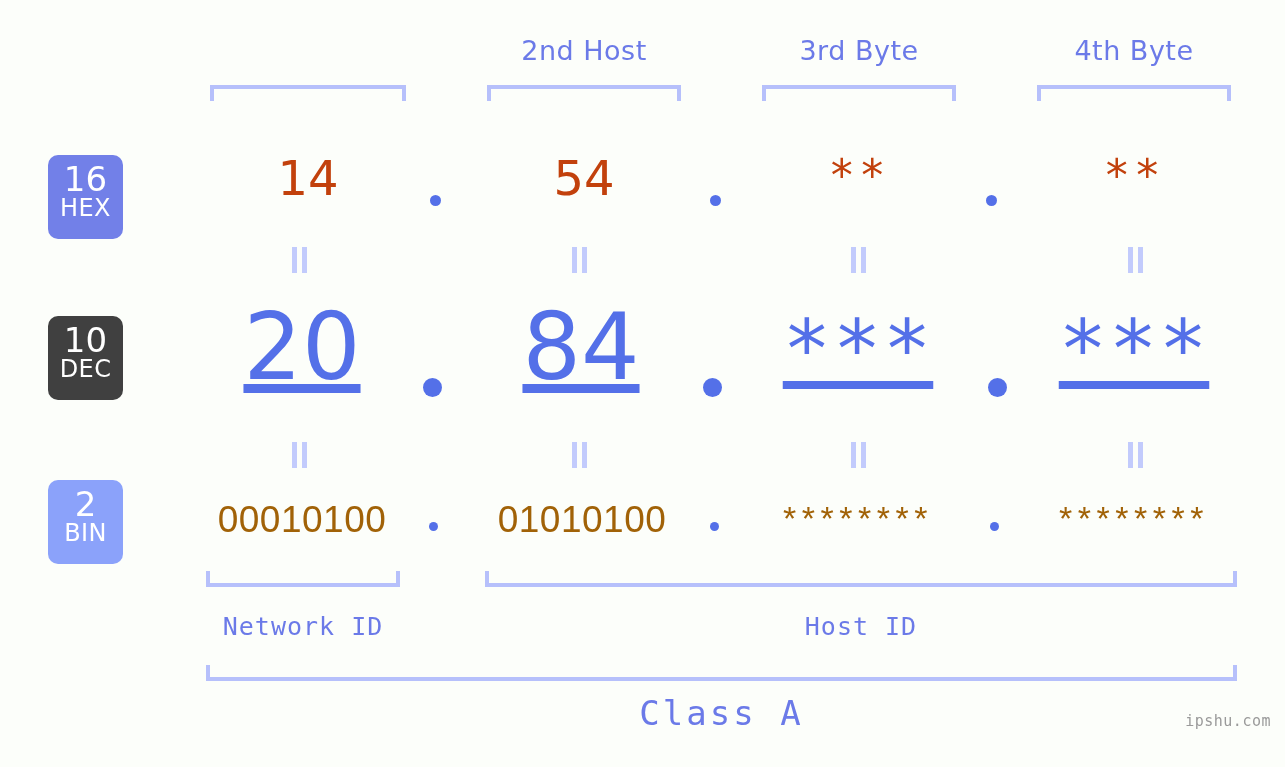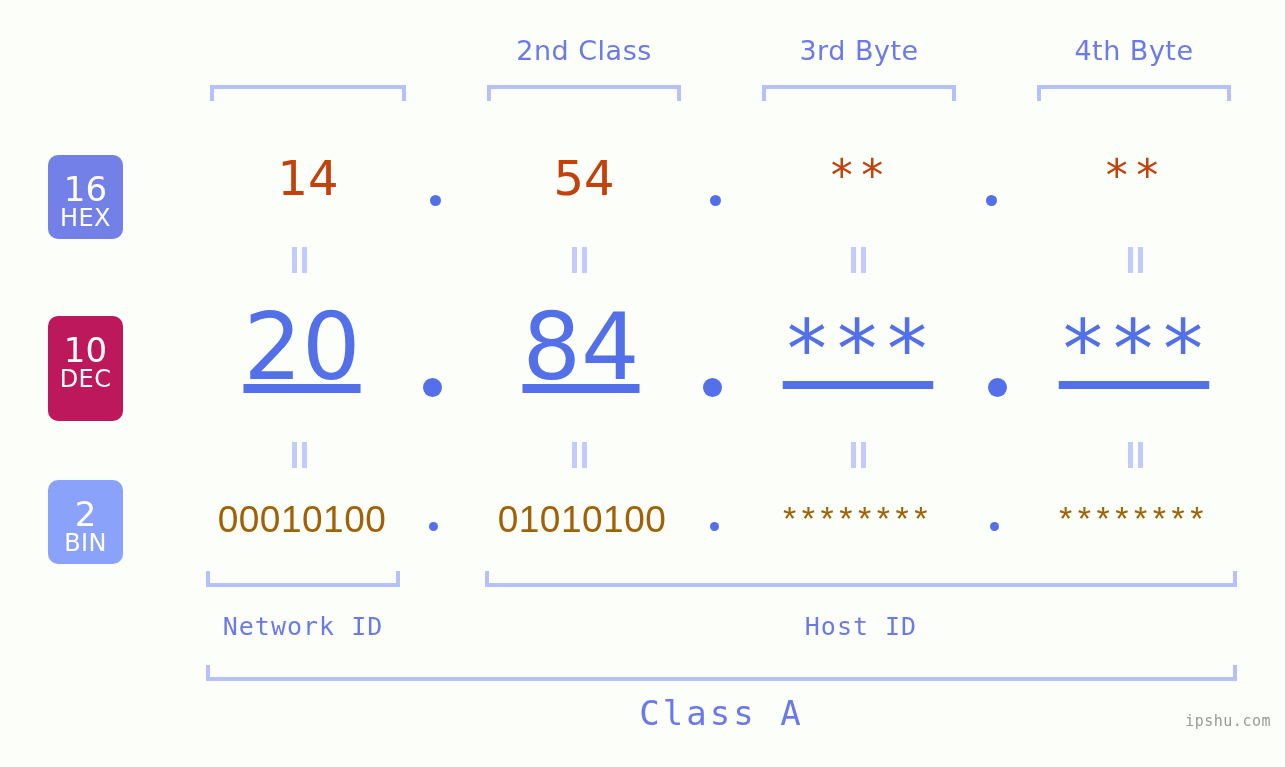--- a/index.html
+++ b/index.html
@@ -56,21 +56,21 @@
   
   .base-badge {
     position: absolute;
     left: 48px;
     width: 75px;
     border-radius: 10px;
     color: #ffffff;
     text-align: center;
     font-family: "DejaVu Sans", sans-serif;
     box-sizing: border-box;
-    padding-top: 16px;
+    padding-top: 6px;
   }
   .base-badge .num {
     display: block;
     font-size: 34px;
     line-height: 36px;
     font-weight: 400;
   }
   .base-badge .nm {
     display: block;
     font-size: 24px;
@@ -191,35 +191,35 @@
     font-size: 15px;
     color: #9a9a9a;
     letter-spacing: 0.5px;
   }
 </style>
 </head>
 <body>
 
 <div id="stage">
 
-  <div class="byte-label" style="left:487px; width:194px;">2nd Class</div>
+  <div class="byte-label" style="left:487px; width:194px;">2nd Host</div>
   <div class="byte-label" style="left:762px; width:194px;">3rd Byte</div>
   <div class="byte-label" style="left:1037px; width:194px;">4th Byte</div>
 
   <div class="bracket-top" style="left:210px; top:85px; width:196px;"></div>
   <div class="bracket-top" style="left:487px; top:85px; width:194px;"></div>
   <div class="bracket-top" style="left:762px; top:85px; width:194px;"></div>
   <div class="bracket-top" style="left:1037px; top:85px; width:194px;"></div>
 
   <div class="base-badge" style="top:155px; height:84px; background:#7280e8;">
     <span class="num">16</span>
     <span class="nm">HEX</span>
   </div>
 
-  <div class="base-badge" style="top:316px; height:105px; background:#be185d;">
+  <div class="base-badge" style="top:316px; height:84px; background:#404040;">
     <span class="num">10</span>
     <span class="nm">DEC</span>
   </div>
 
   <div class="base-badge" style="top:480px; height:84px; background:#8ba2fa;">
     <span class="num">2</span>
     <span class="nm">BIN</span>
   </div>
 
   <div class="hex-row">

